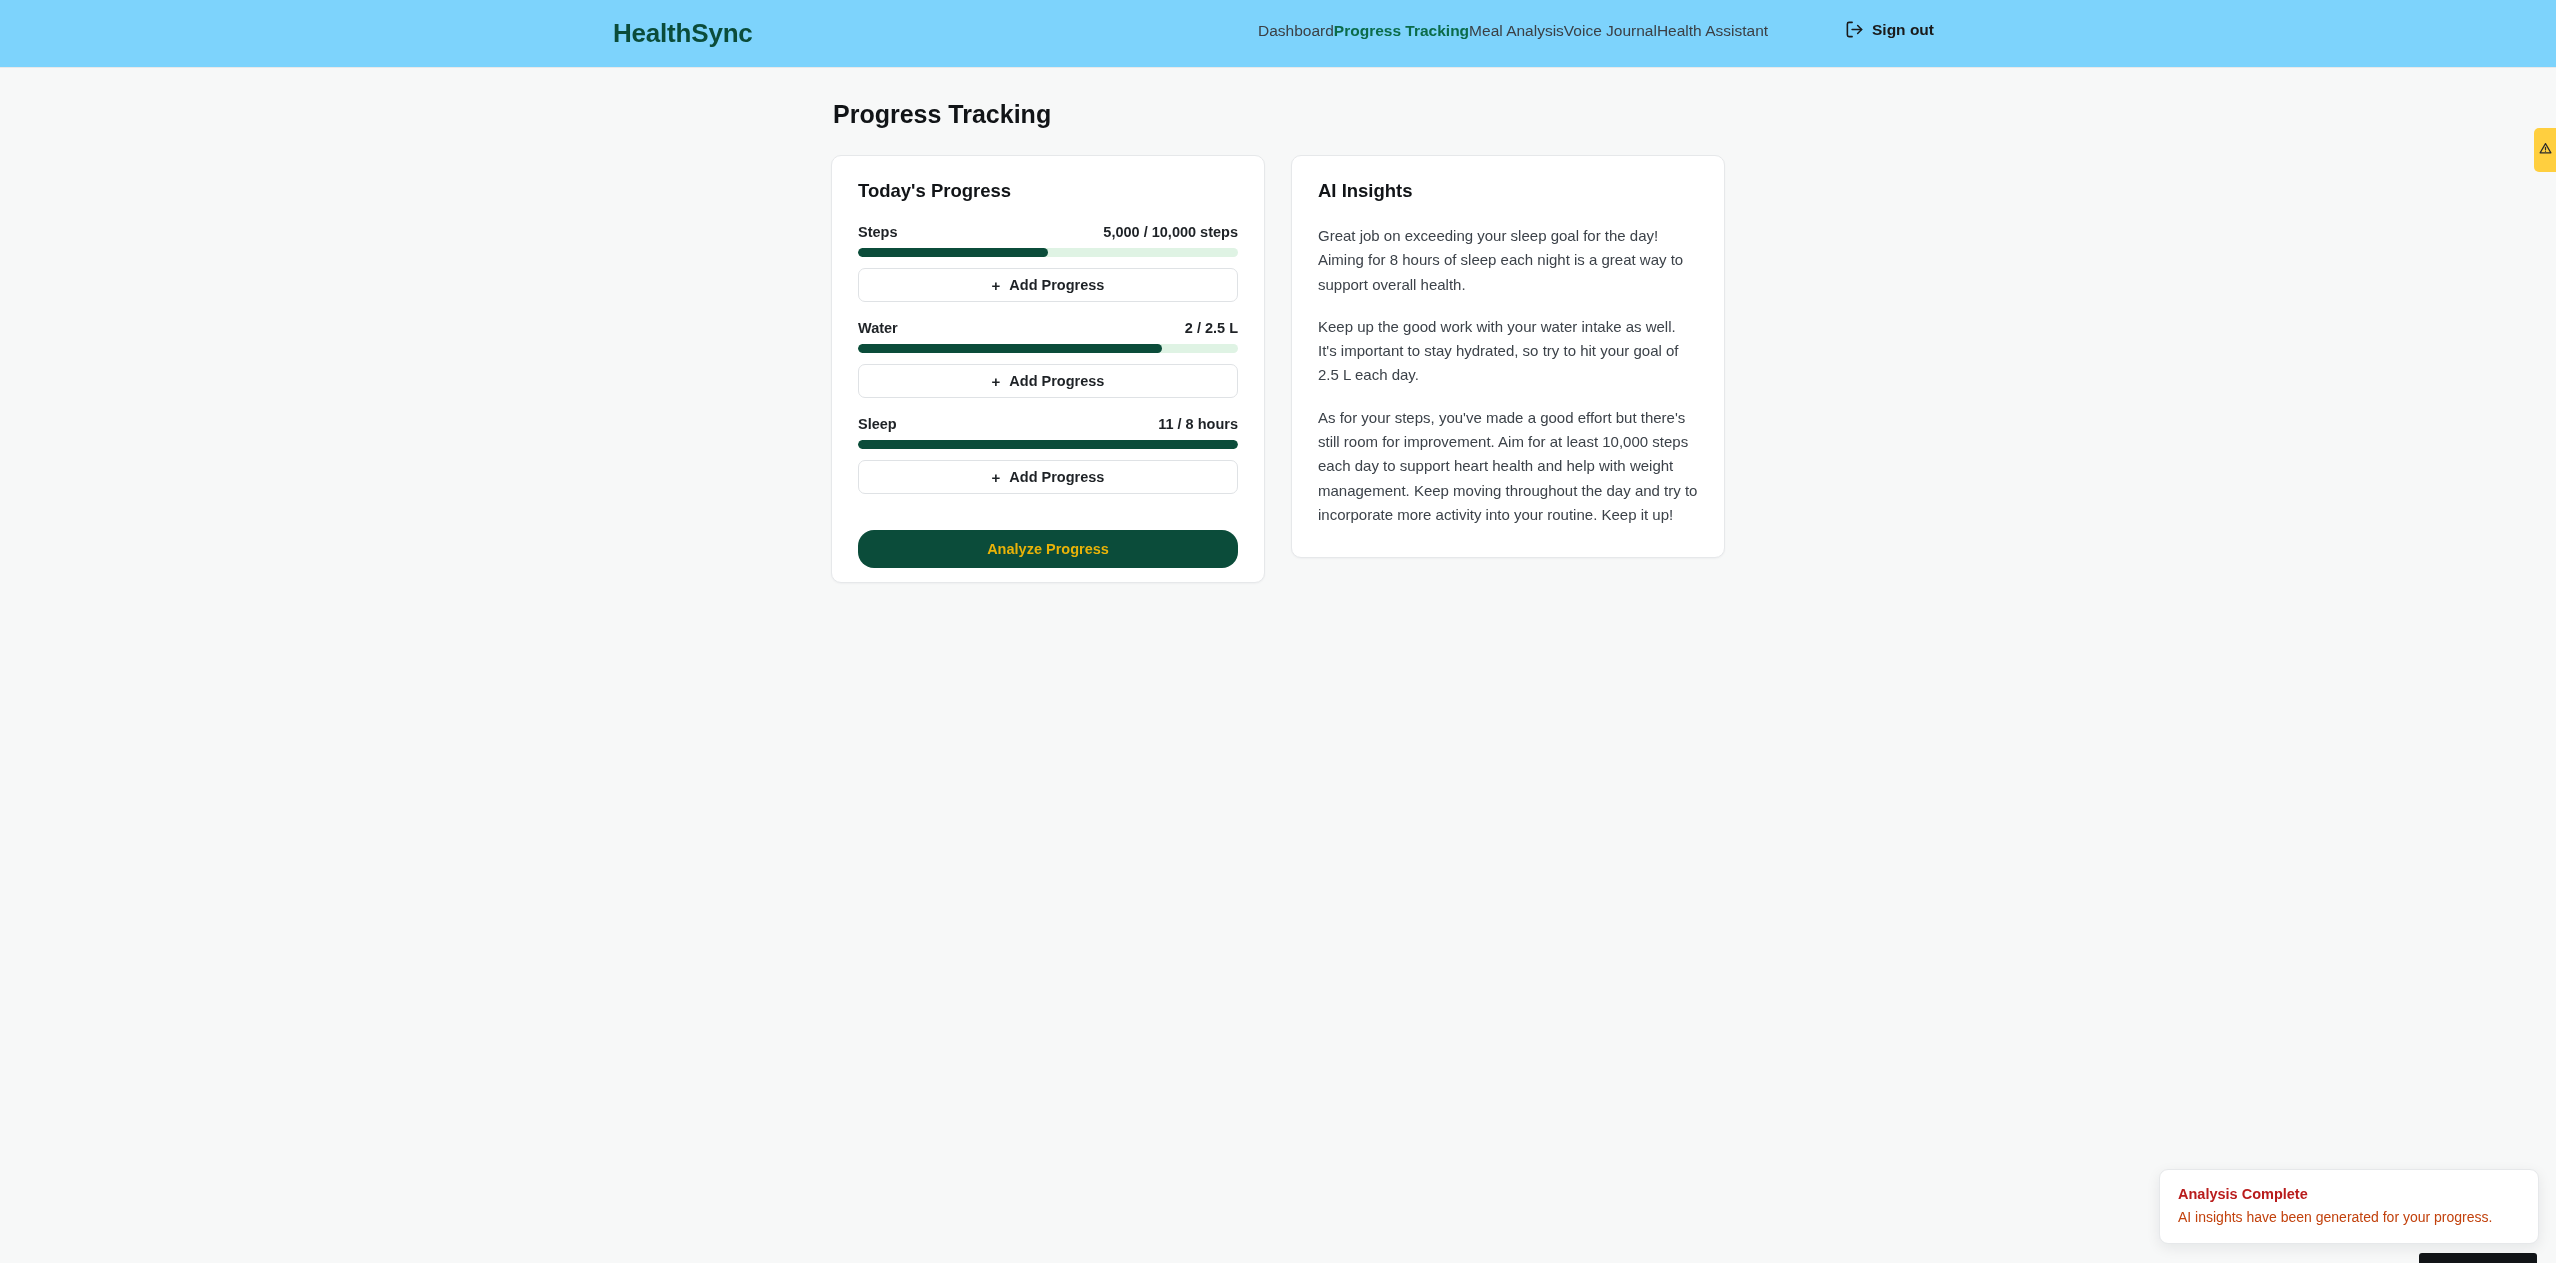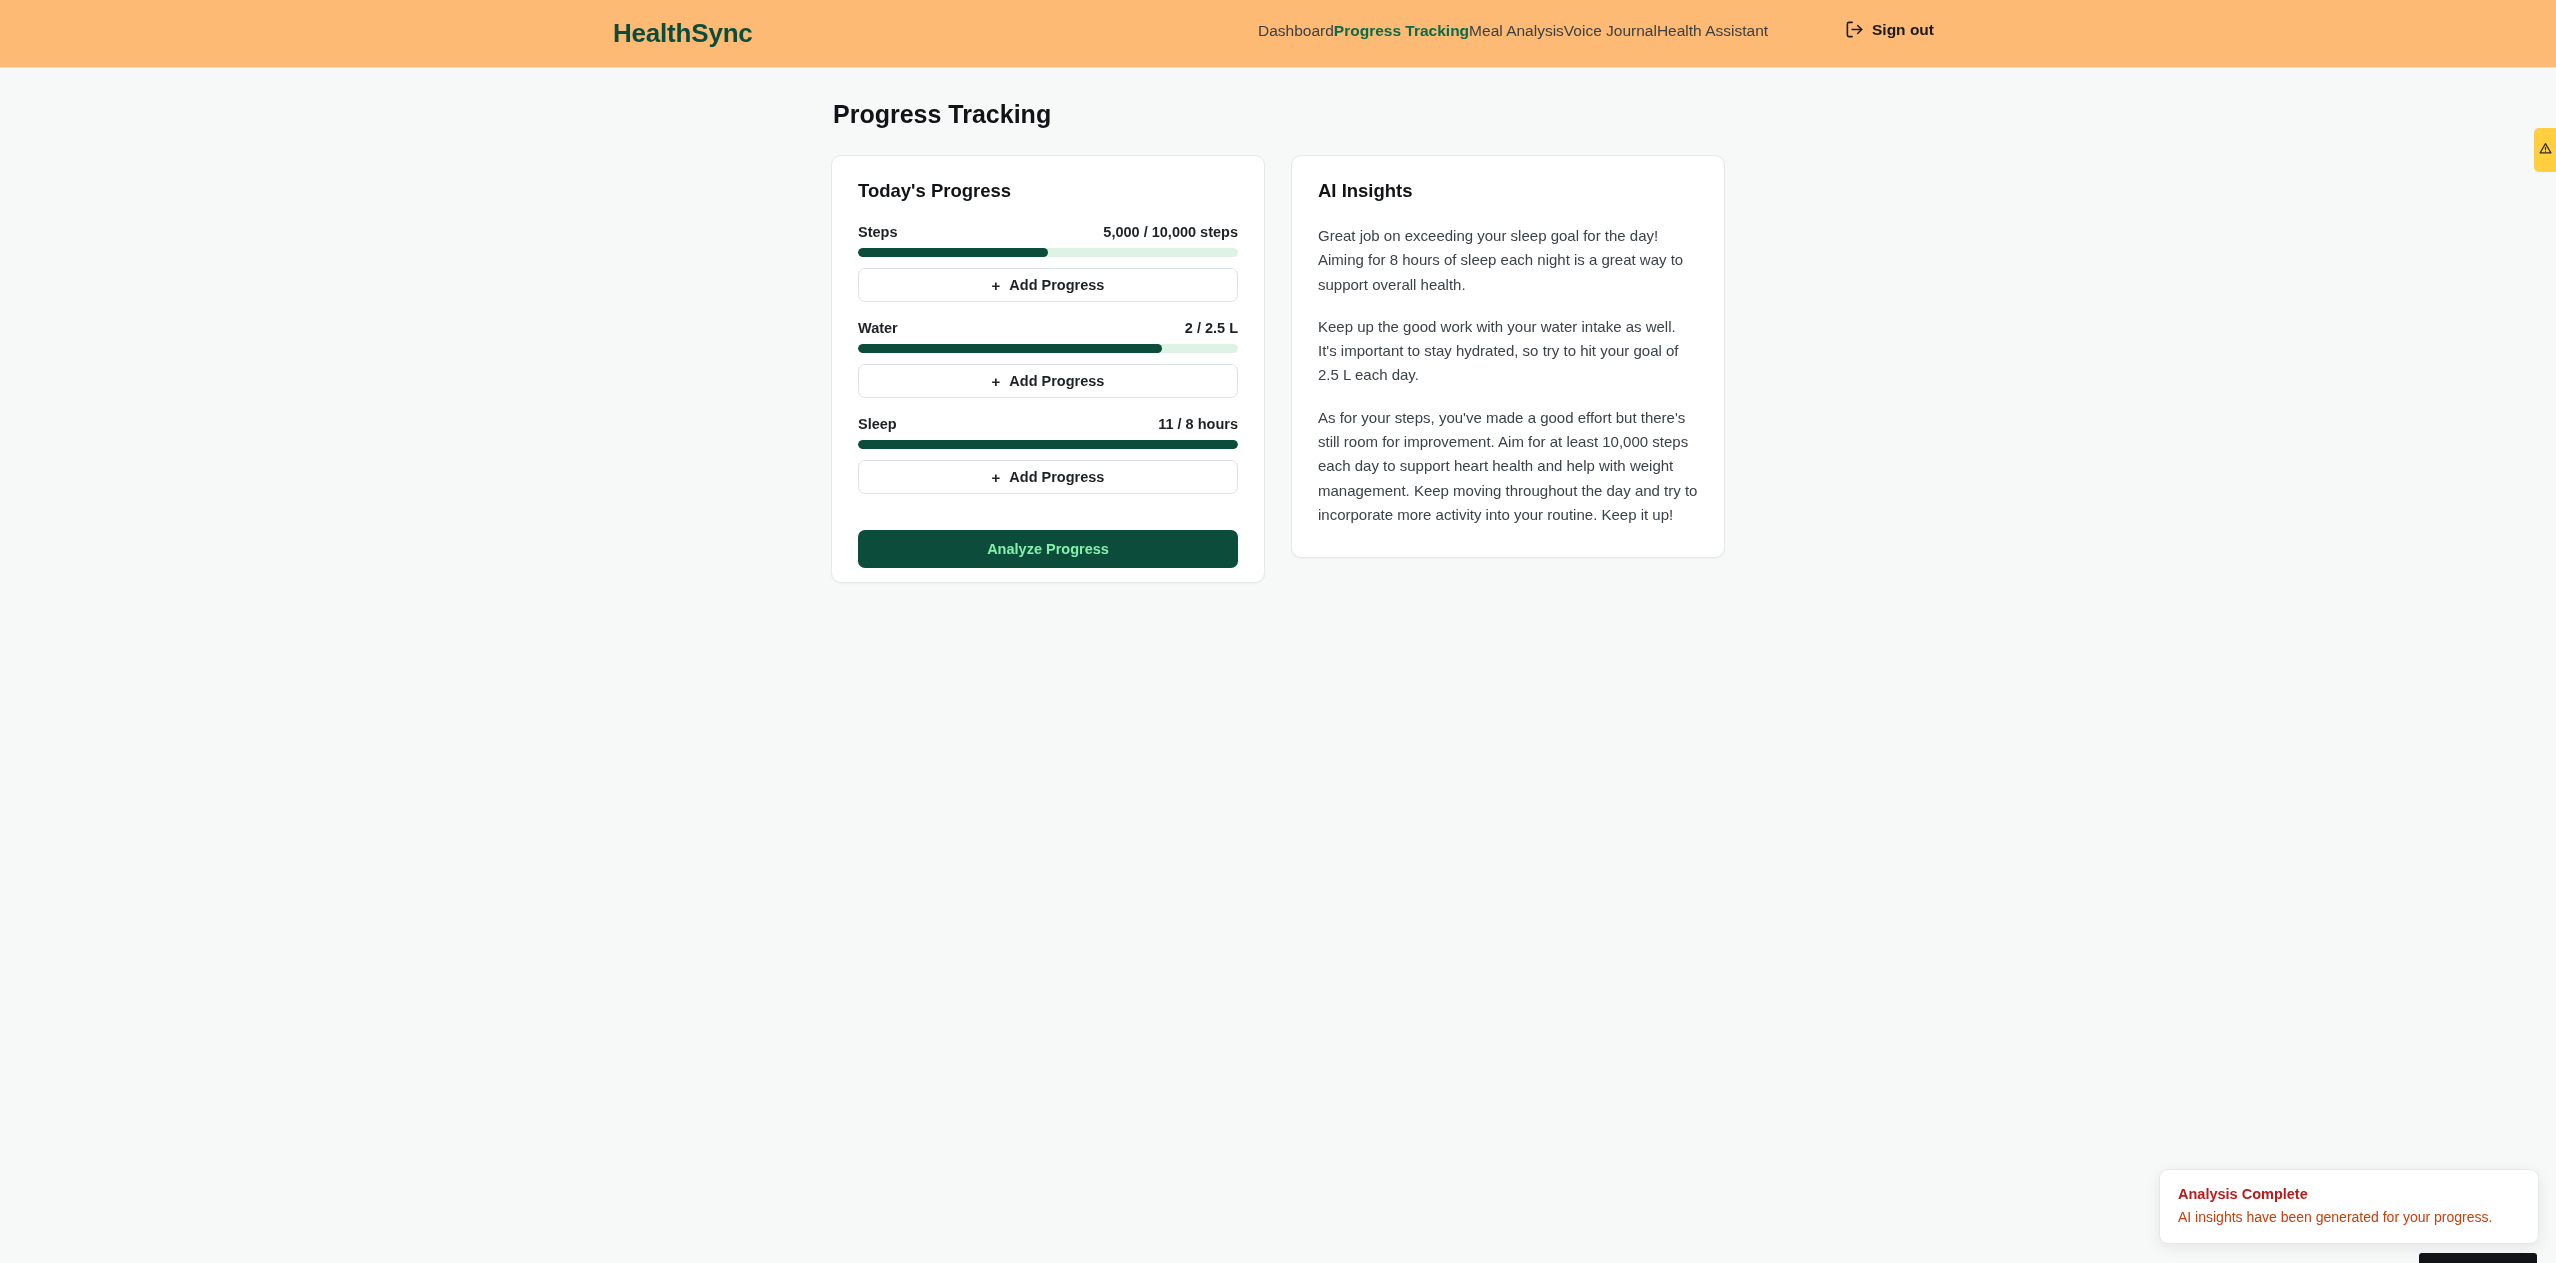--- a/index.html
+++ b/index.html
@@ -9,21 +9,21 @@
     background: #f7f8f8;
     font-family: "Liberation Sans", sans-serif;
     color: #1a1a1a;
     overflow: hidden;
   }
 
   
   .navbar {
     position: relative;
     height: 68px;
-    background: #fdba74;
+    background: #7dd3fc;
     border-bottom: 1px solid #e8e9ea;
     display: flex;
     align-items: center;
   }
   .brand {
     position: absolute;
     left: 613px;
     top: 18px;
     font-size: 26px;
     font-weight: bold;
@@ -132,25 +132,25 @@
     color: #1e2226;
     cursor: pointer;
   }
   .plus { font-size: 15px; line-height: 1; color: #1e2226; }
 
   .analyze-btn {
     margin-top: 18px;
     width: 100%;
     height: 38px;
     background: #0b4c3a;
-    color: #86efac;
+    color: #eab308;
     font-size: 14.5px;
     font-weight: bold;
     border: none;
-    border-radius: 7px;
+    border-radius: 16px;
     cursor: pointer;
     font-family: "Liberation Sans", sans-serif;
   }
 
   .insight-p {
     font-size: 15px;
     line-height: 1.62;
     color: #3c4249;
     margin-bottom: 18px;
   }

